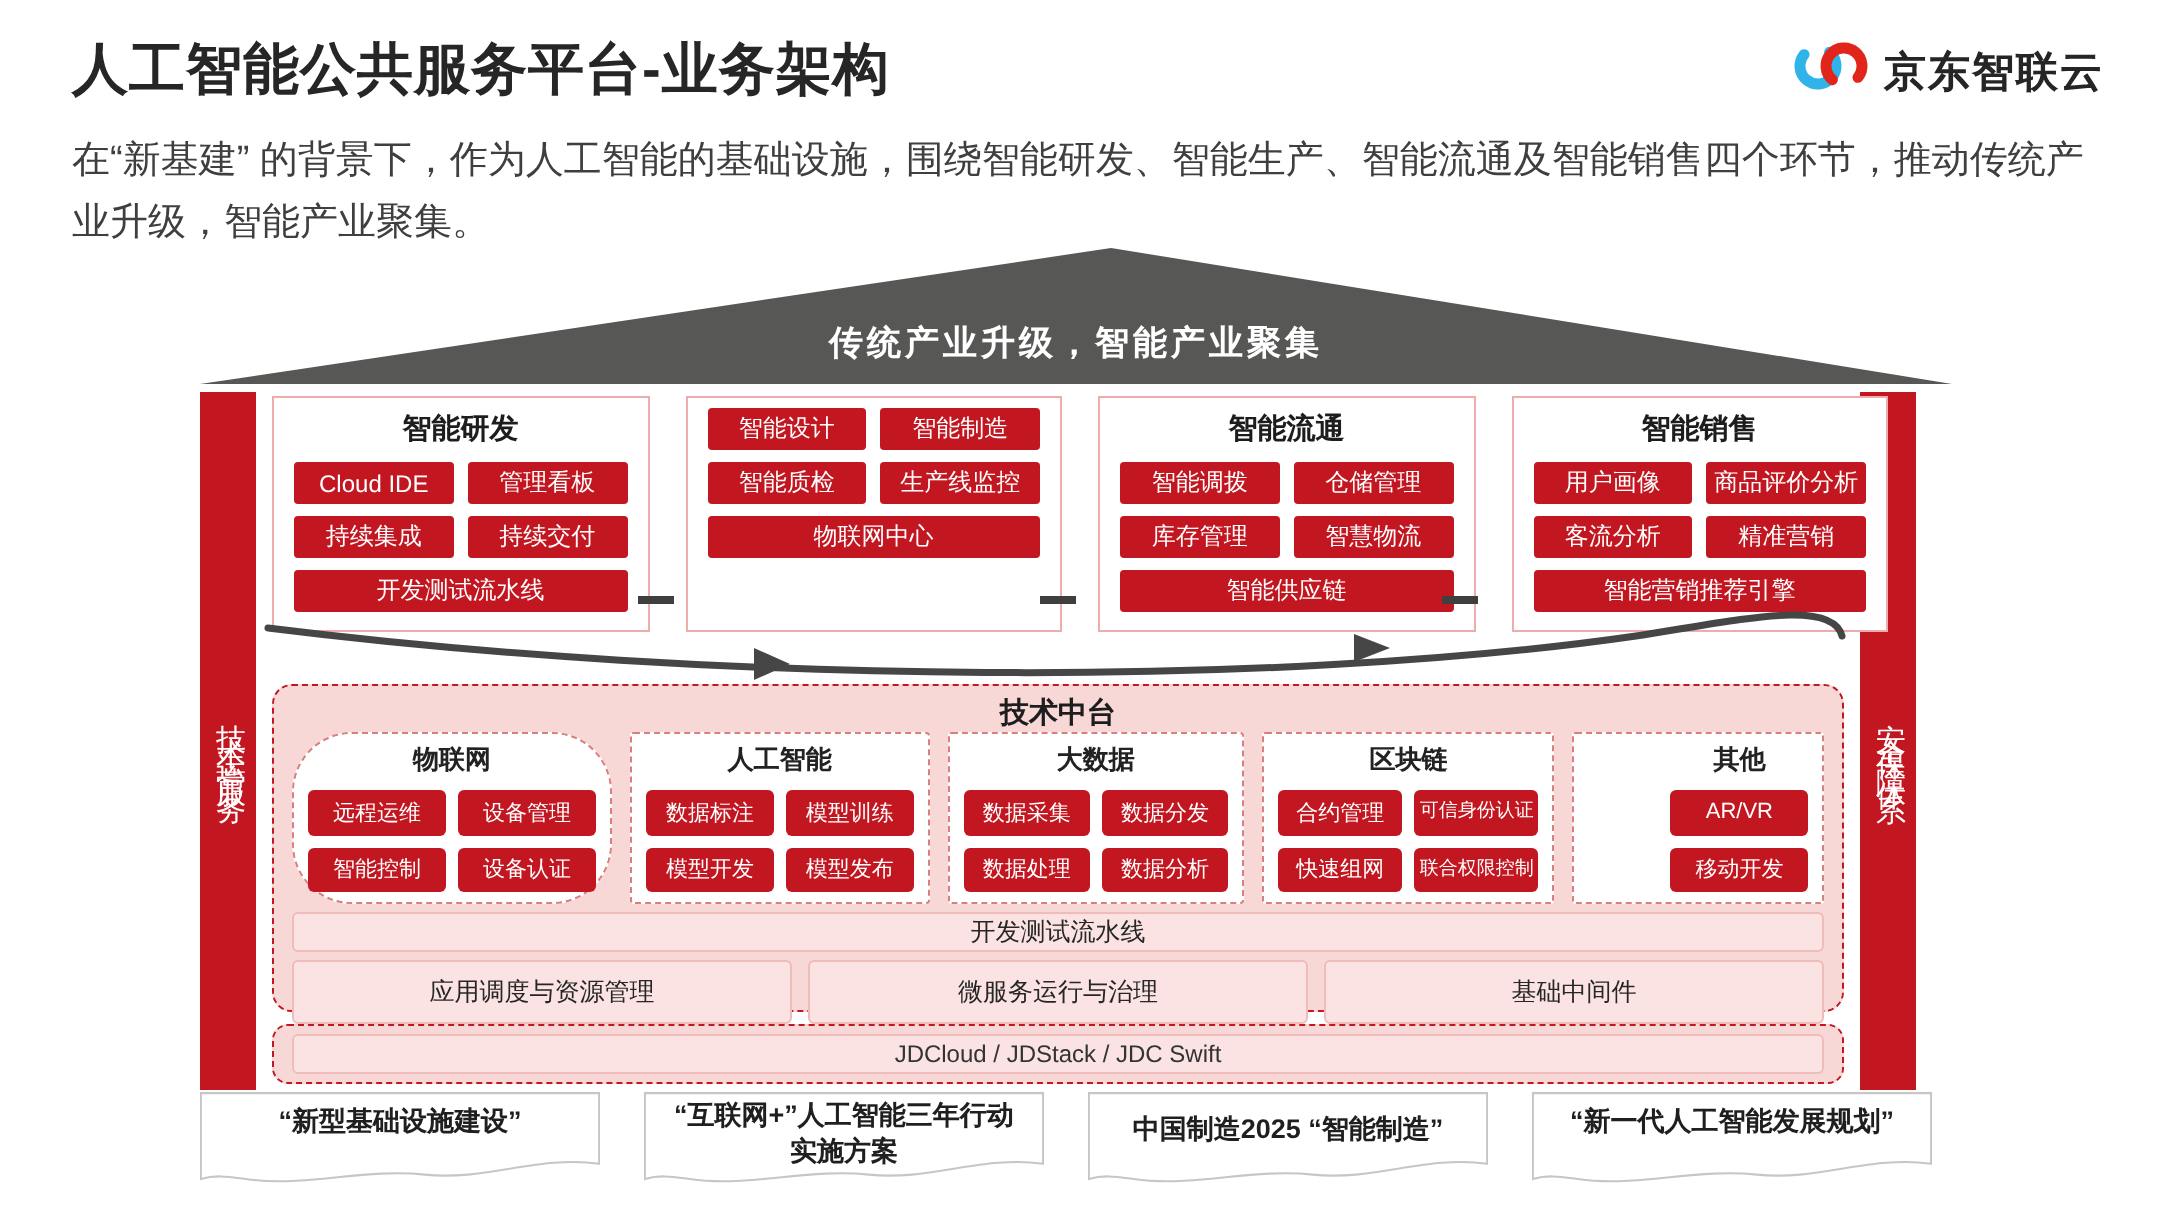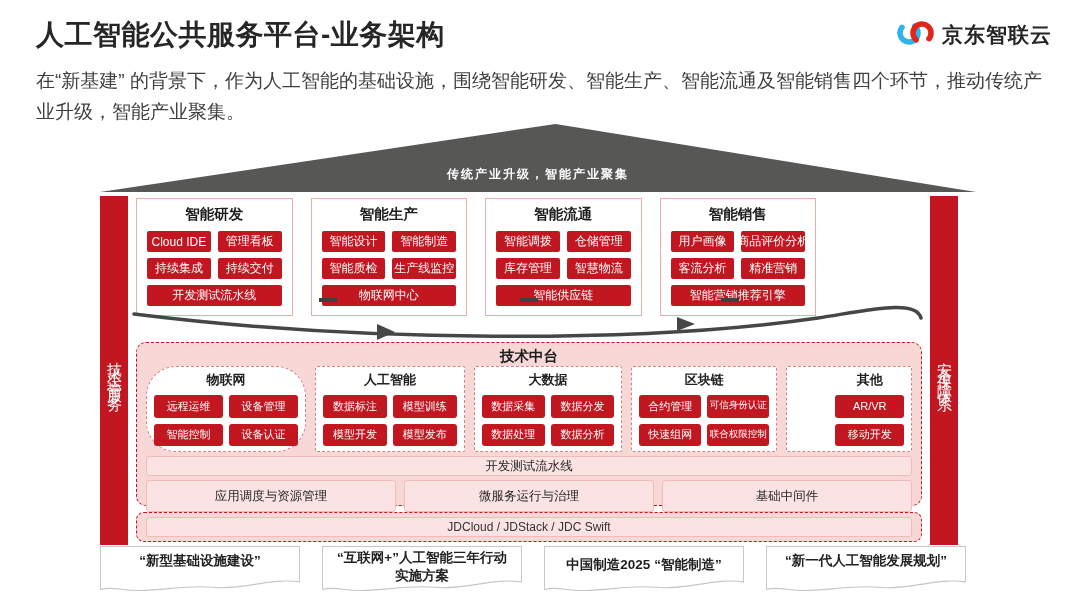--- a/index.html
+++ b/index.html
@@ -9,30 +9,30 @@
 
   
   .page-title { position:absolute; left:36px; top:16px; font-size:28px; font-weight:bold; color:#262626; letter-spacing:0.5px; }
   .logo { position:absolute; right:28px; top:18px; display:flex; align-items:center; gap:5px; }
   .logo-text { font-size:21px; font-weight:bold; color:#252525; letter-spacing:1px; }
   .description { position:absolute; left:36px; top:66px; width:1014px; font-size:19px; color:#3f3f3f; line-height:1.62; }
 
   
   .roof { position:absolute; left:100px; top:124px; width:876px; height:68px; background:#575756;
           clip-path:polygon(52% 0, 100% 100%, 0 100%); display:flex; align-items:flex-end; justify-content:center; }
-  .roof-label { color:#ffffff; font-weight:bold; font-size:12px; letter-spacing:2px; padding-bottom:9px; }
+  .roof-label { color:#ffffff; font-weight:bold; font-size:17px; letter-spacing:2px; padding-bottom:9px; }
 
   
   .side-banner { position:absolute; top:196px; width:28px; height:349px; background:#C21620;
                  display:flex; align-items:center; justify-content:center; }
   .side-banner.left { left:100px; } .side-banner.right { left:930px; }
   .side-banner span { writing-mode:vertical-rl; text-orientation:upright; color:#fff; font-size:15px; letter-spacing:7px; font-weight:500; }
 
   
-  .biz-row { position:absolute; left:136px; top:198px; width:680px; height:118px; display:flex; gap:18px; }
+  .biz-row { position:absolute; left:136px; top:198px; width:808px; height:118px; display:flex; gap:18px; }
   .biz-col { flex:1; background:#fff; border:1px solid #ECADAB; padding:5px 10px 8px; display:flex; flex-direction:column; }
   .col-title { text-align:center; font-size:14.5px; font-weight:bold; color:#1d1d1d; margin:1px 0 7px; }
   .chip-grid { display:grid; grid-template-columns:1fr 1fr; gap:6px 7px; }
   .chip { background:#C21620; color:#fff; font-size:12px; height:21px; border-radius:2px;
           display:flex; align-items:center; justify-content:center; text-align:center; white-space:nowrap; overflow:hidden; }
   .chip-wide { margin-top:6px; }
 
   
   .arrow-layer { position:absolute; left:128px; top:294px; width:802px; height:52px; }
 
@@ -105,21 +105,20 @@
       <div class="chip-grid">
         <div class="chip">Cloud IDE</div>
         <div class="chip">管理看板</div>
         <div class="chip">持续集成</div>
         <div class="chip">持续交付</div>
       </div>
       <div class="chip chip-wide">开发测试流水线</div>
     </div>
 
     <div class="biz-col">
-      <div class="col-title">智能生产</div>
       <div class="chip-grid">
         <div class="chip">智能设计</div>
         <div class="chip">智能制造</div>
         <div class="chip">智能质检</div>
         <div class="chip">生产线监控</div>
       </div>
       <div class="chip chip-wide">物联网中心</div>
     </div>
 
     <div class="biz-col">

